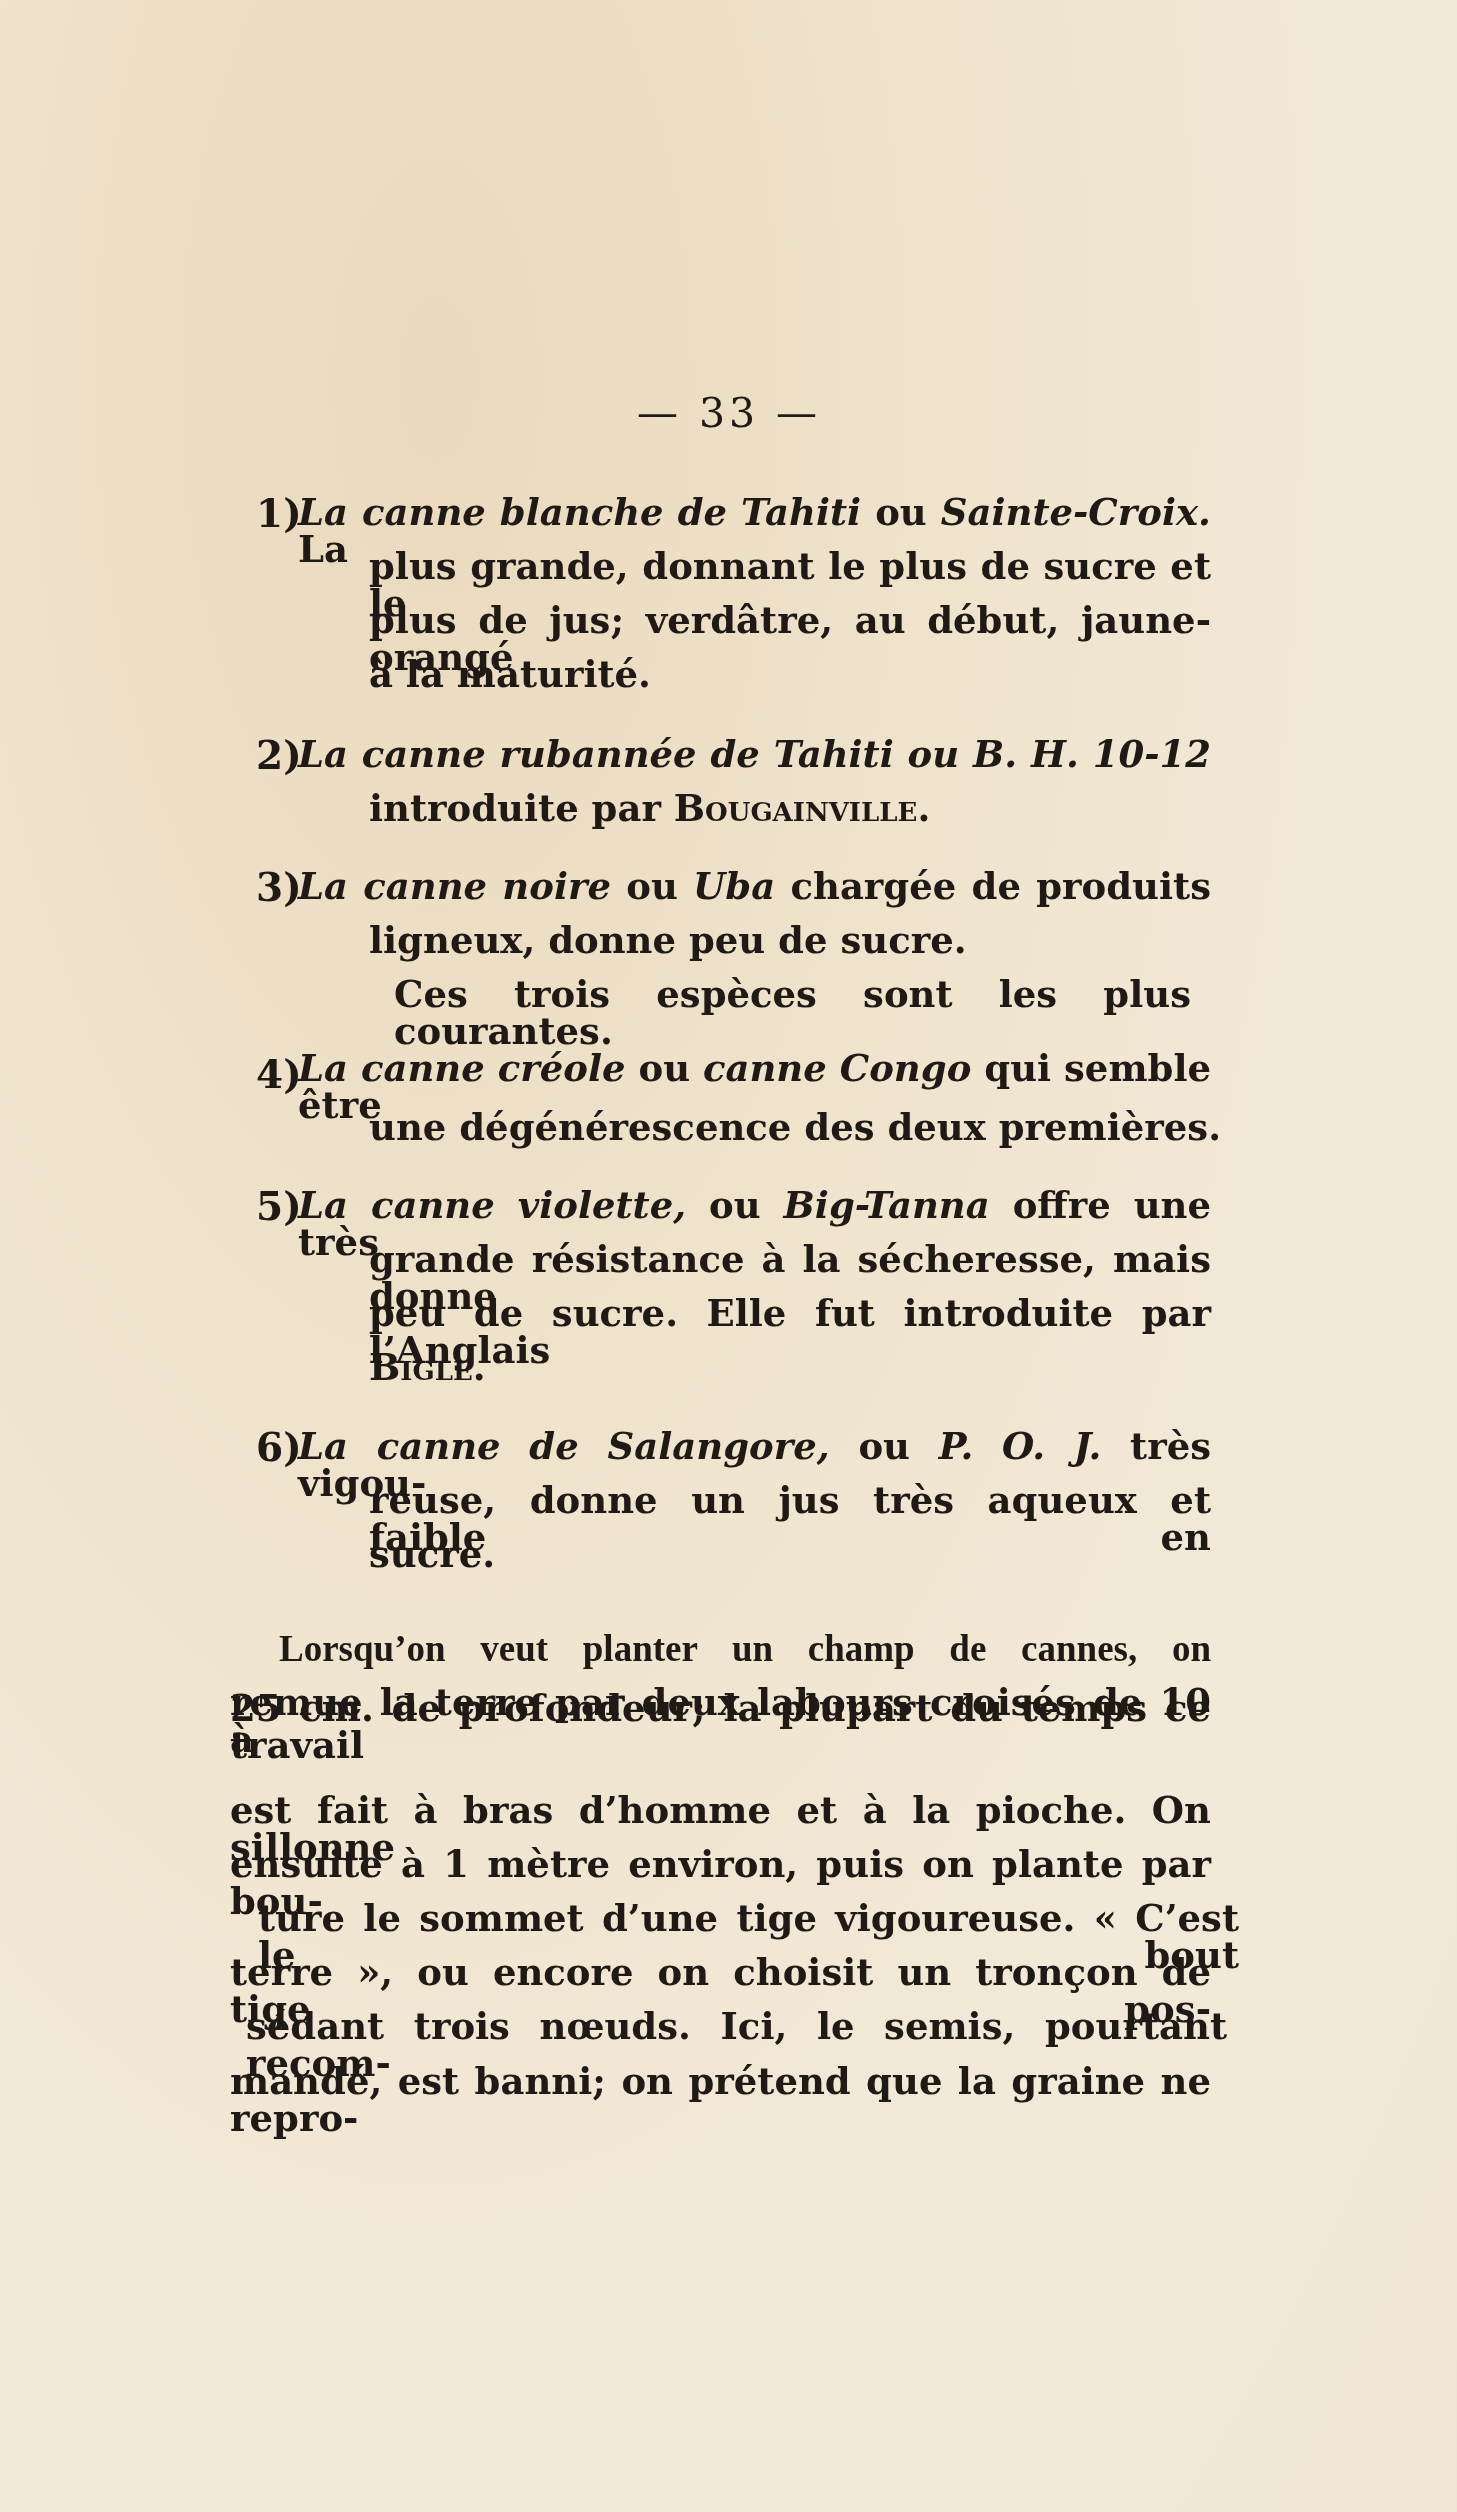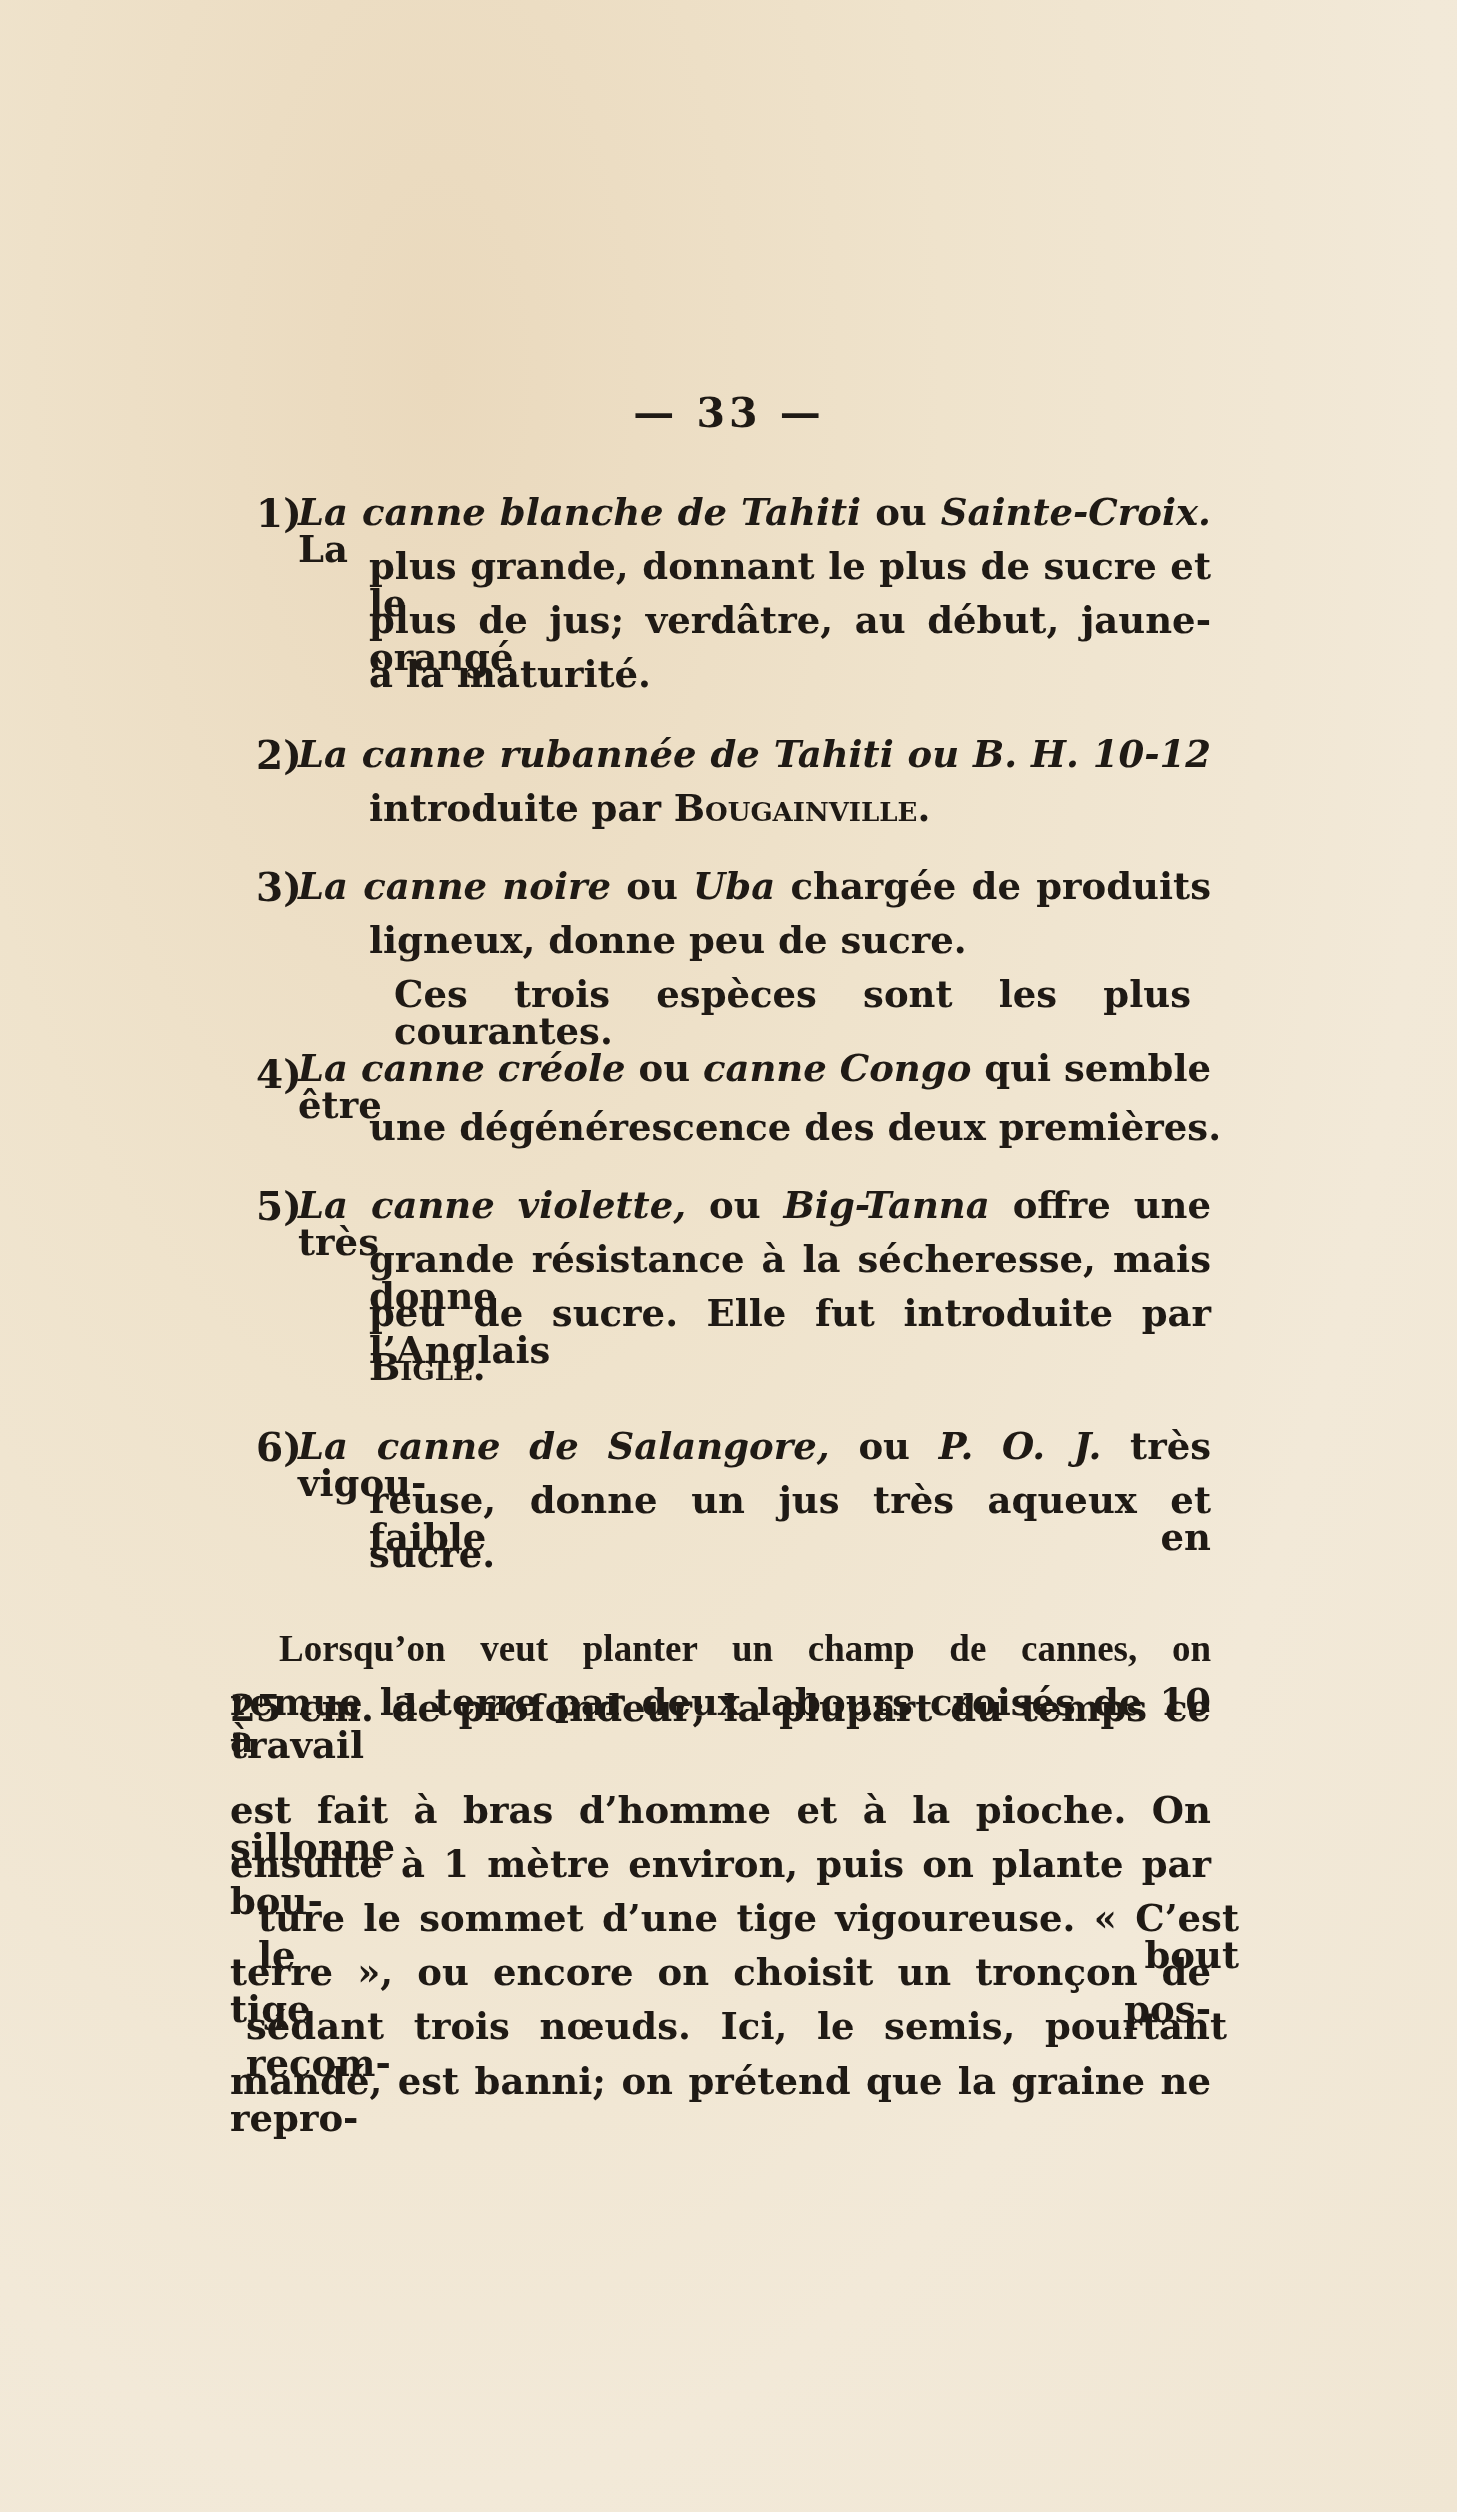--- a/index.html
+++ b/index.html
@@ -20,21 +20,21 @@
       left: 0; top: 0;
       width: 1458px; height: 2512px;
     }
     .folio {
       position: absolute;
       left: 0;
       width: 1458px;
       top: 389px;
       text-align: center;
       font-size: 41px;
-      font-weight: bold;
+      font-weight: normal;
       letter-spacing: 4px;
     }
     .line {
       position: absolute;
       font-size: 37px;
       font-weight: bold;
       white-space: nowrap;
       line-height: 1;
       transform-origin: left top;
     }

